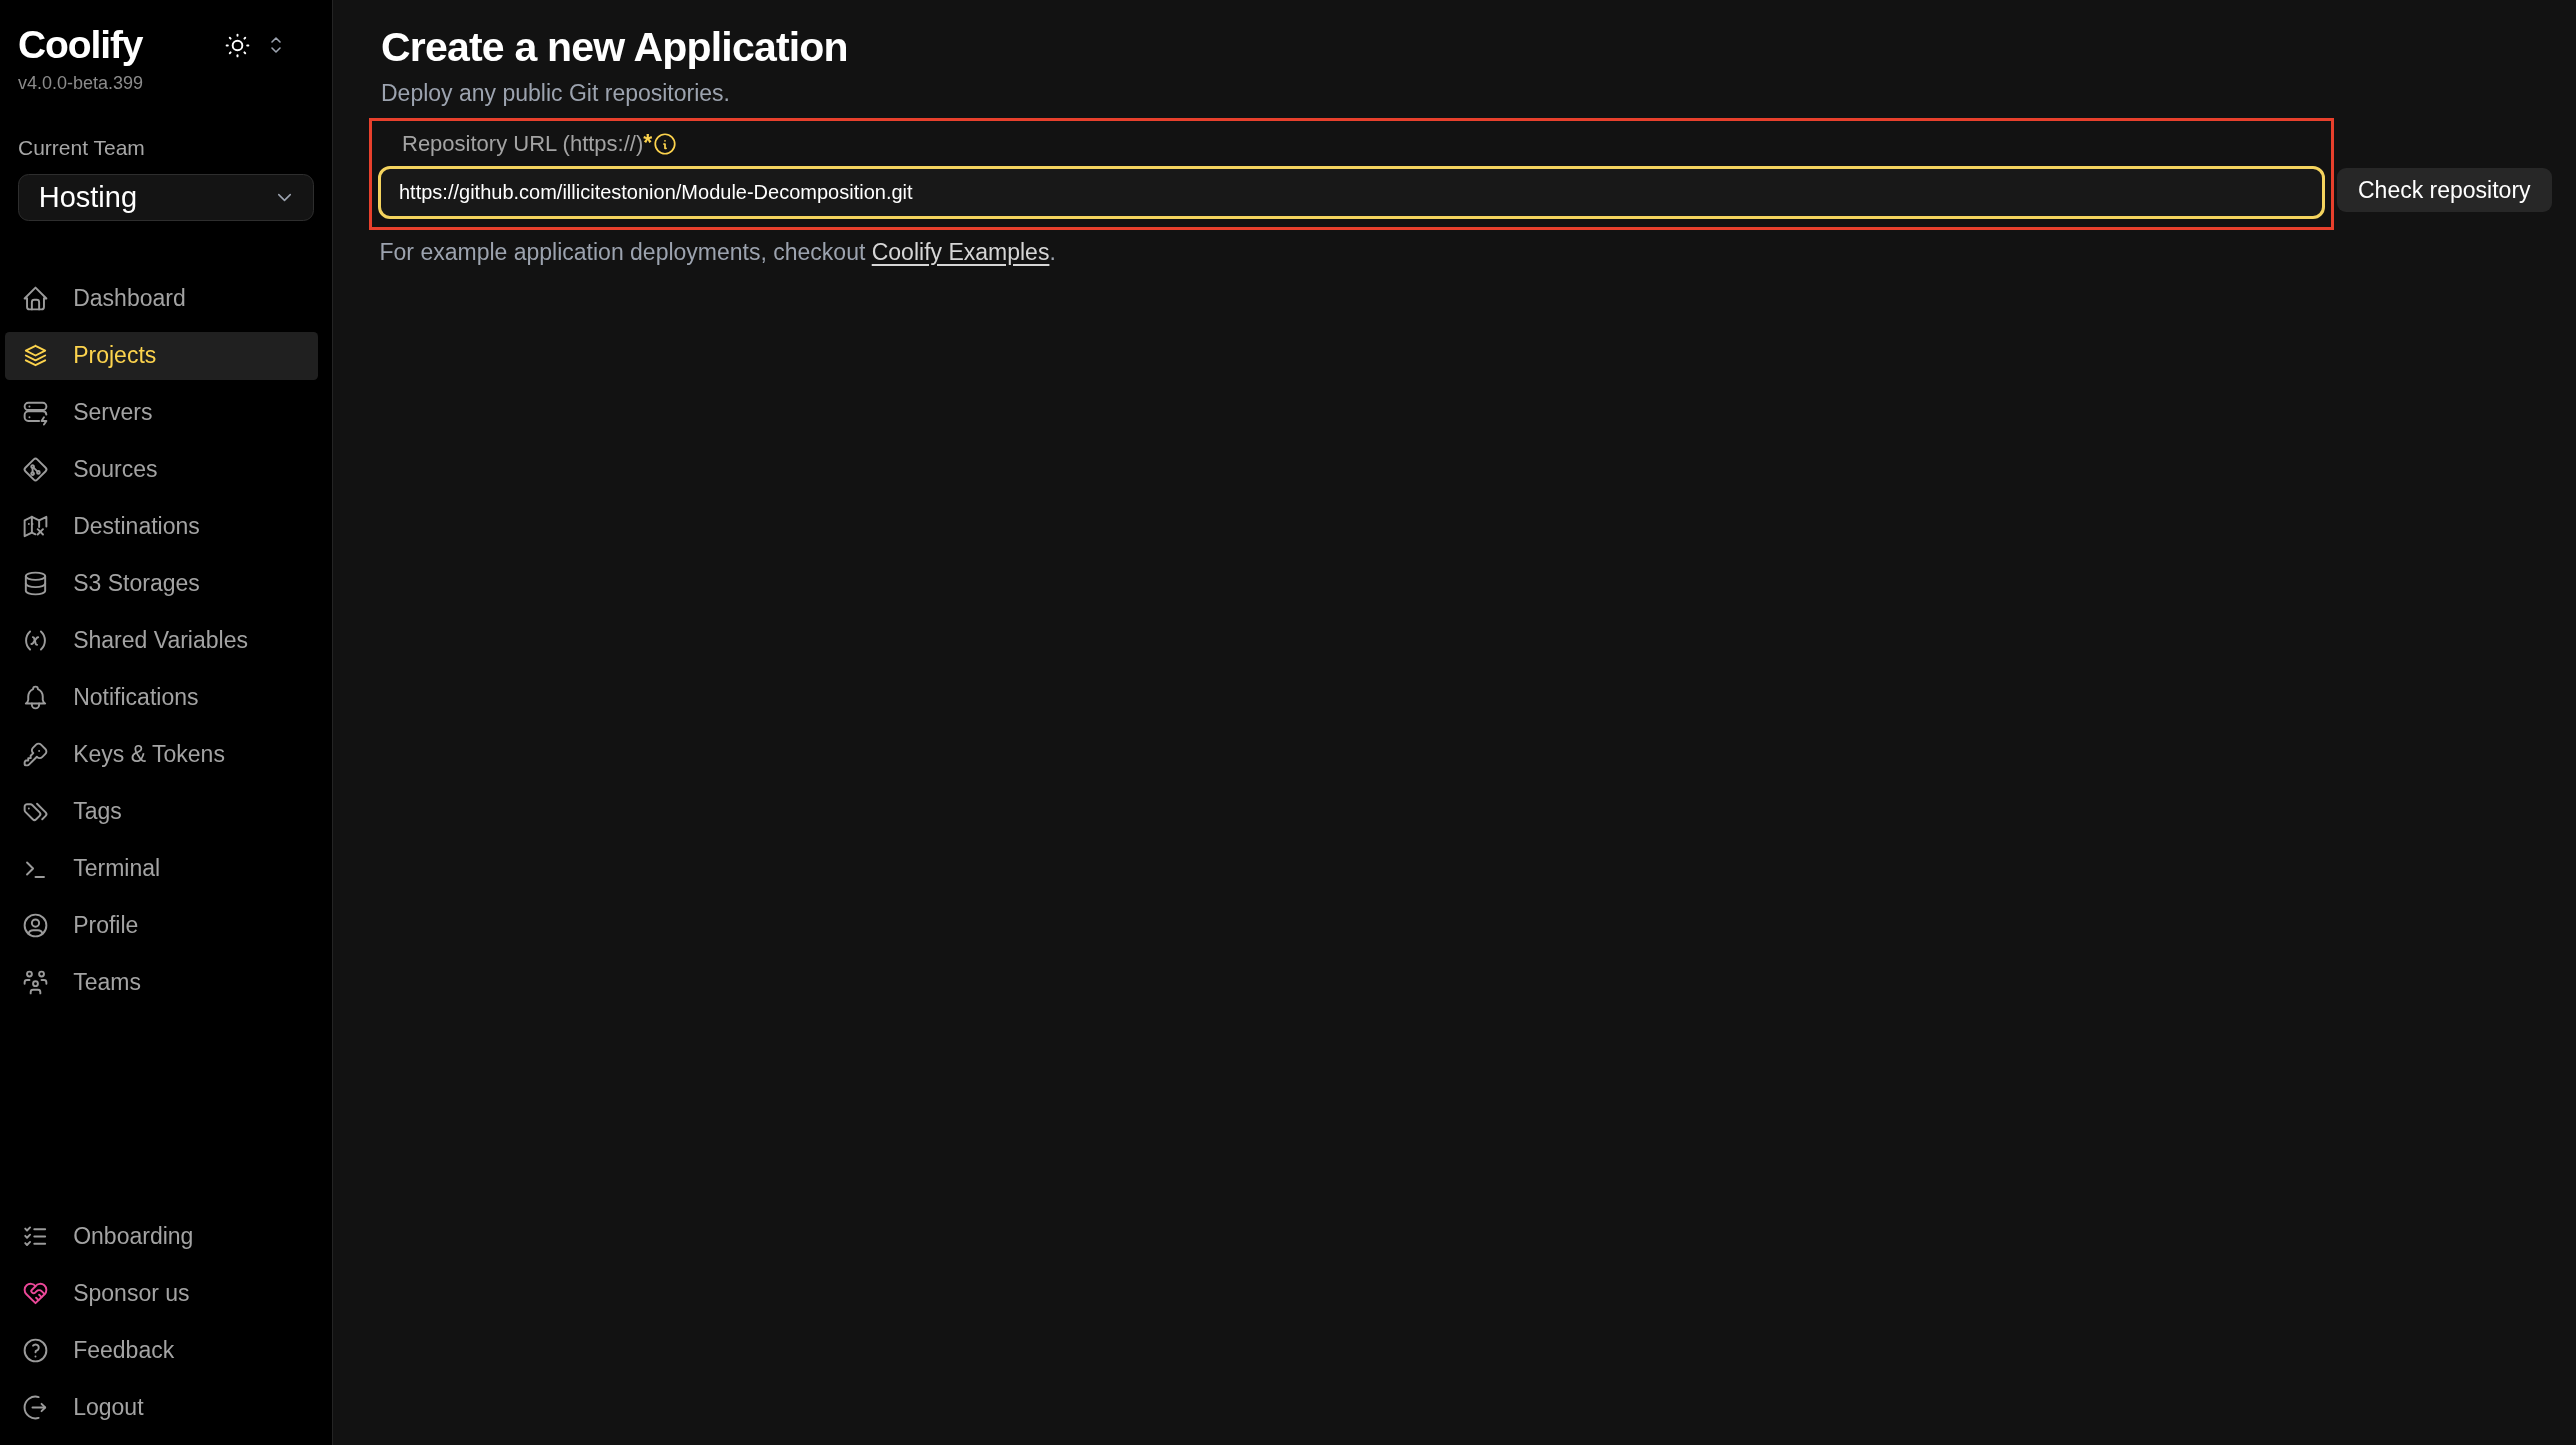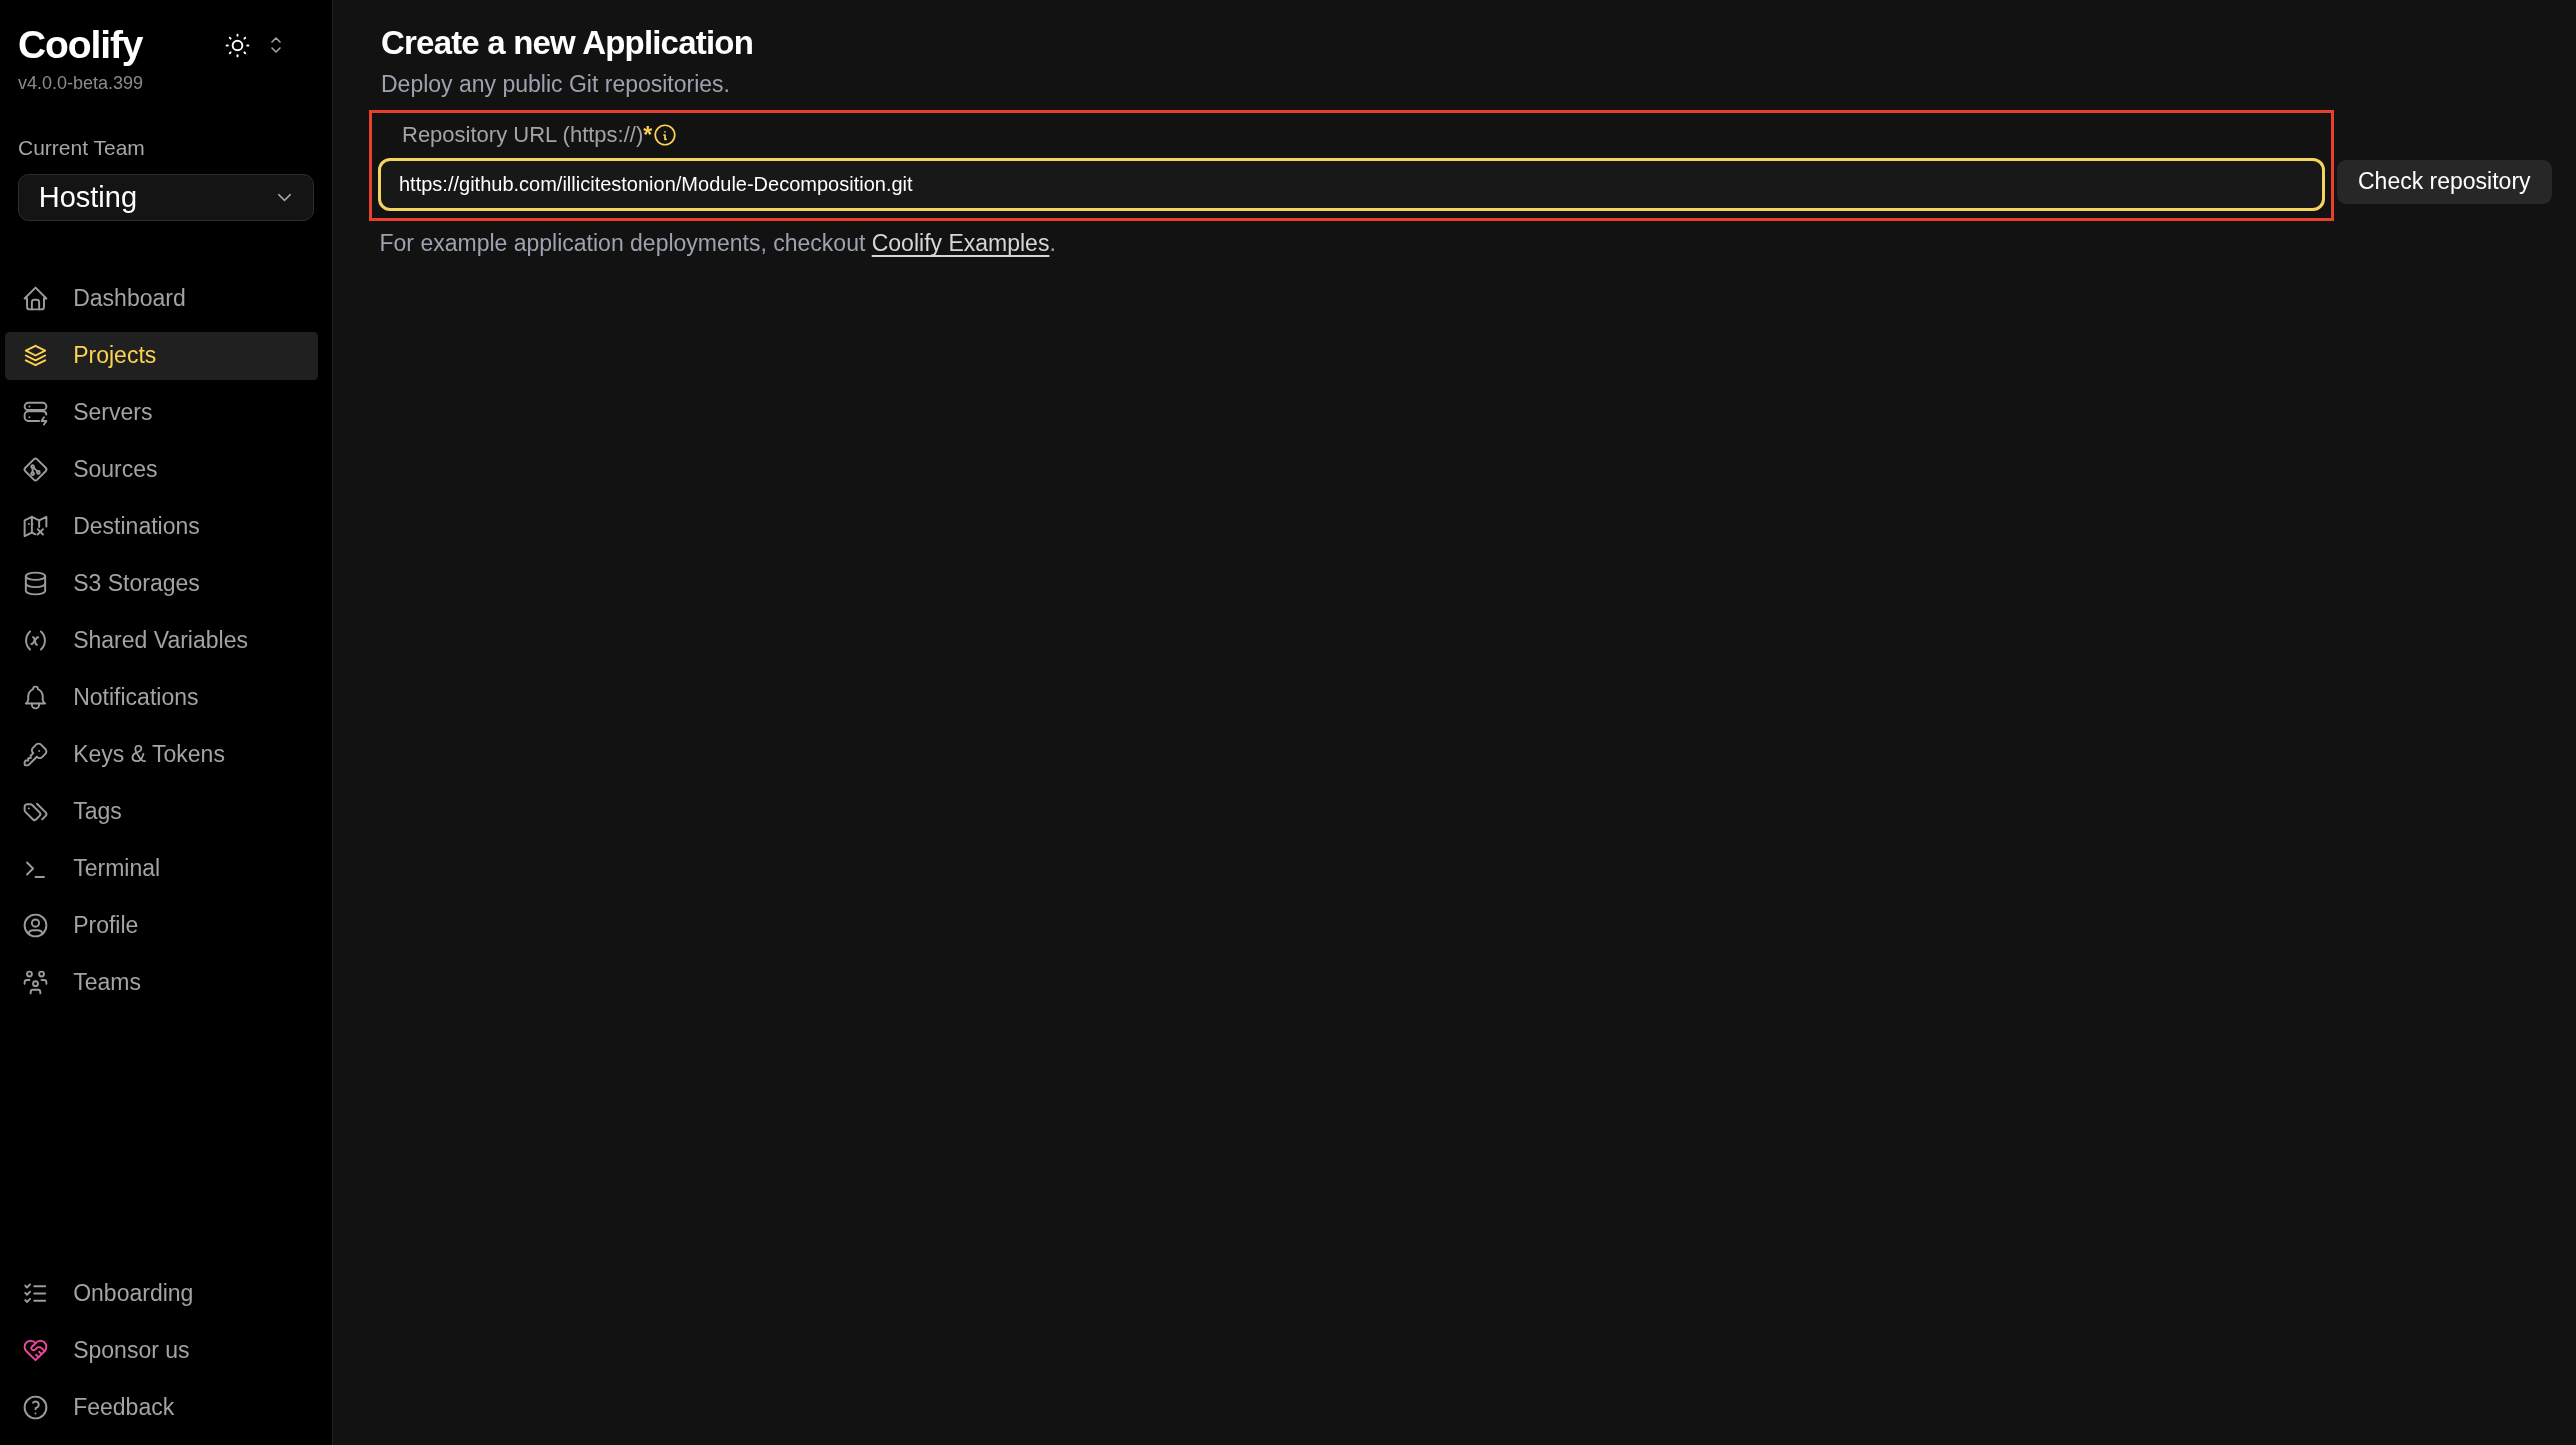--- a/index.html
+++ b/index.html
@@ -44,21 +44,21 @@
     color:#a3a3a3; font-size:23px; cursor:pointer; white-space:nowrap;
   }
   .nav-item .nav-icon { width:29px; height:29px; color:#9b9b9b; display:flex; }
   .nav-item .nav-icon svg { width:29px; height:29px; }
   .nav-item .nav-label { margin-left:23px; }
   .nav-item.active { background:#202020; color:#fcd34d; }
   .nav-item.active .nav-icon { color:#fcd34d; }
 
   
   .main { flex:1; padding:26px 0 0 48px; background:#121212; }
-  .page-title { font-size:33px; font-weight:700; color:#ffffff; letter-spacing:-0.8px; line-height:1.05; }
+  .page-title { font-size:41px; font-weight:700; color:#ffffff; letter-spacing:-0.8px; line-height:1.05; }
   .page-subtitle { font-size:23px; color:#9ca3af; margin-top:10.6px; }
 
   .form-row { margin-top:11.4px; display:flex; align-items:flex-start; }
   .url-group {
     margin-left:-12px;
     width:1965px;
     border:3px solid #e8402c;
     padding:7.6px 6px 7.6px 6px;
   }
   .label-row { display:flex; align-items:center; gap:0; margin-left:24px; margin-top:1.5px; }
@@ -297,20 +297,30 @@
       <div class="nav-item">
     <span class="nav-icon">
           <svg viewBox="0 0 24 24" fill="none" stroke="currentColor" stroke-width="1.6" stroke-linecap="round" stroke-linejoin="round">
             <path d="M12 12m-9 0a9 9 0 1 0 18 0a9 9 0 1 0 -18 0"></path>
             <path d="M12 17l0 .01"></path>
             <path d="M12 13.5a1.5 1.5 0 0 1 1 -1.5a2.6 2.6 0 1 0 -3 -4"></path>
           </svg>
         </span>
     <span class="nav-label">Feedback</span>
   </div>
+      <div class="nav-item">
+    <span class="nav-icon">
+          <svg viewBox="0 0 24 24" fill="none" stroke="currentColor" stroke-width="1.6" stroke-linecap="round" stroke-linejoin="round">
+            <path d="M14.6 3.4a9 9 0 1 0 0 17.2"></path>
+            <path d="M9.5 12h10.5"></path>
+            <path d="M17 9l3 3l-3 3"></path>
+          </svg>
+        </span>
+    <span class="nav-label">Logout</span>
+  </div>
     </nav>
 </div>
 
 <div class="main">
   <h1 class="page-title">Create a new Application</h1>
   <div class="page-subtitle">Deploy any public Git repositories.</div>
 
   <div class="form-row">
     <div class="url-group">
       <div class="label-row">

